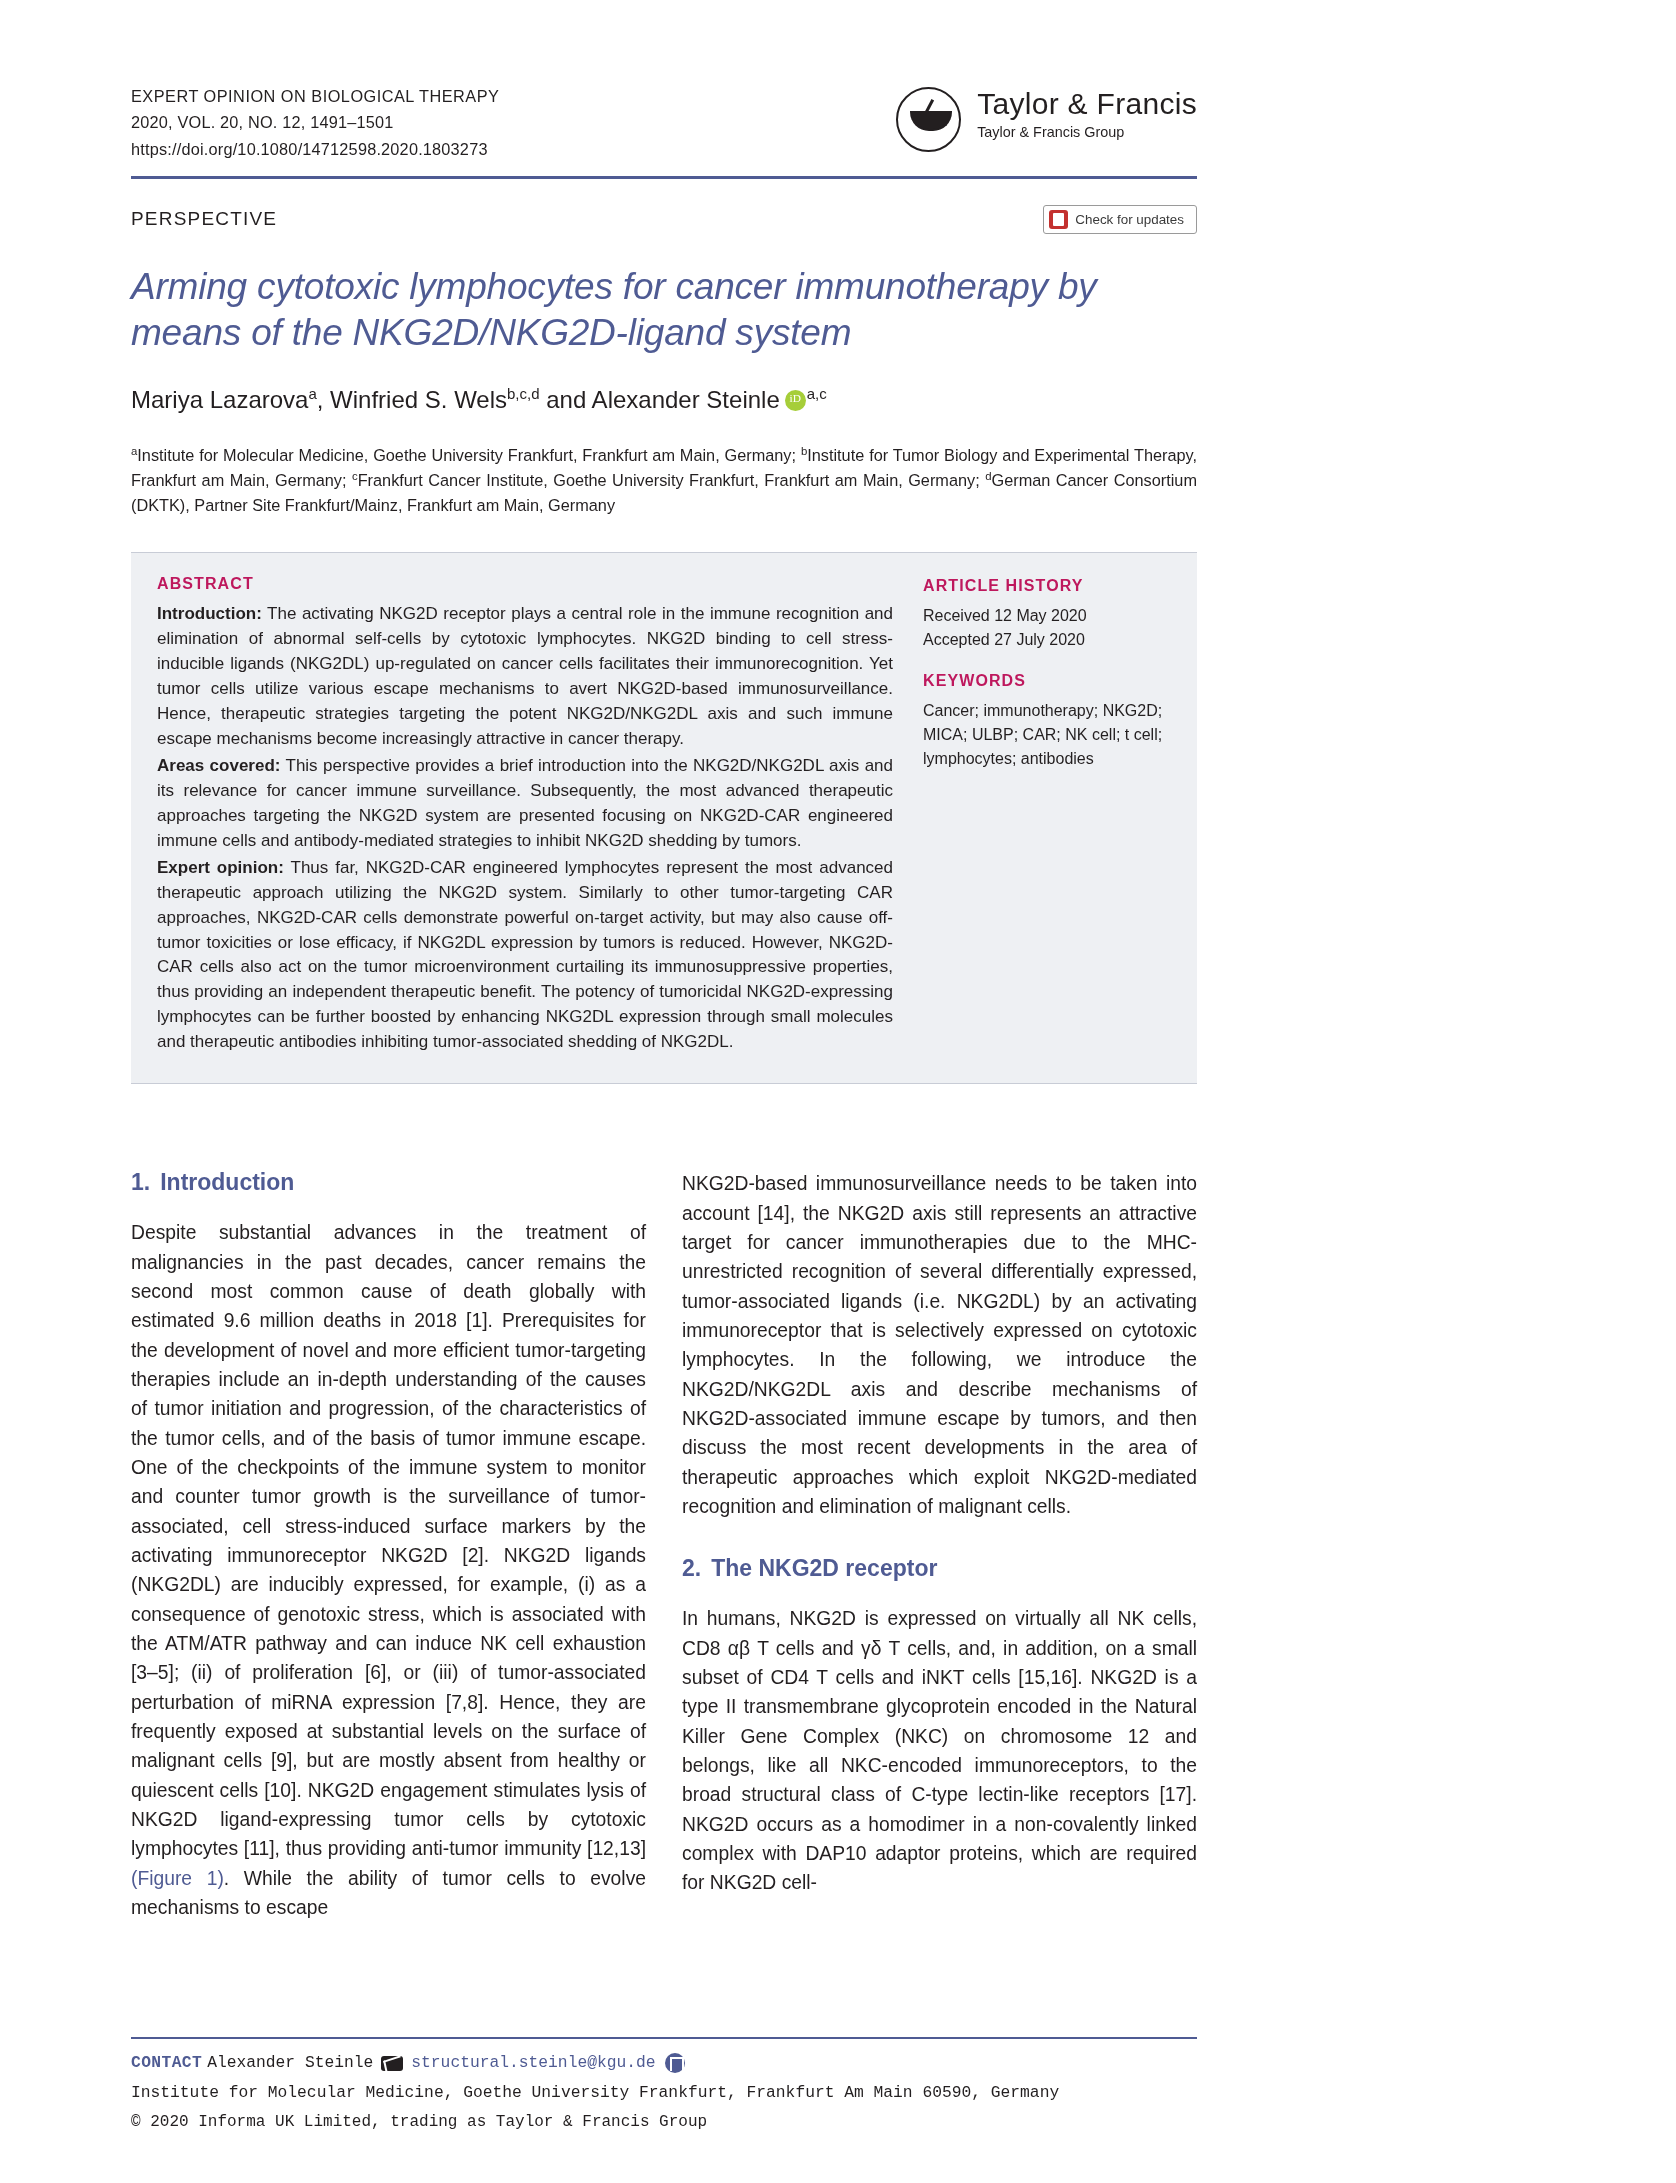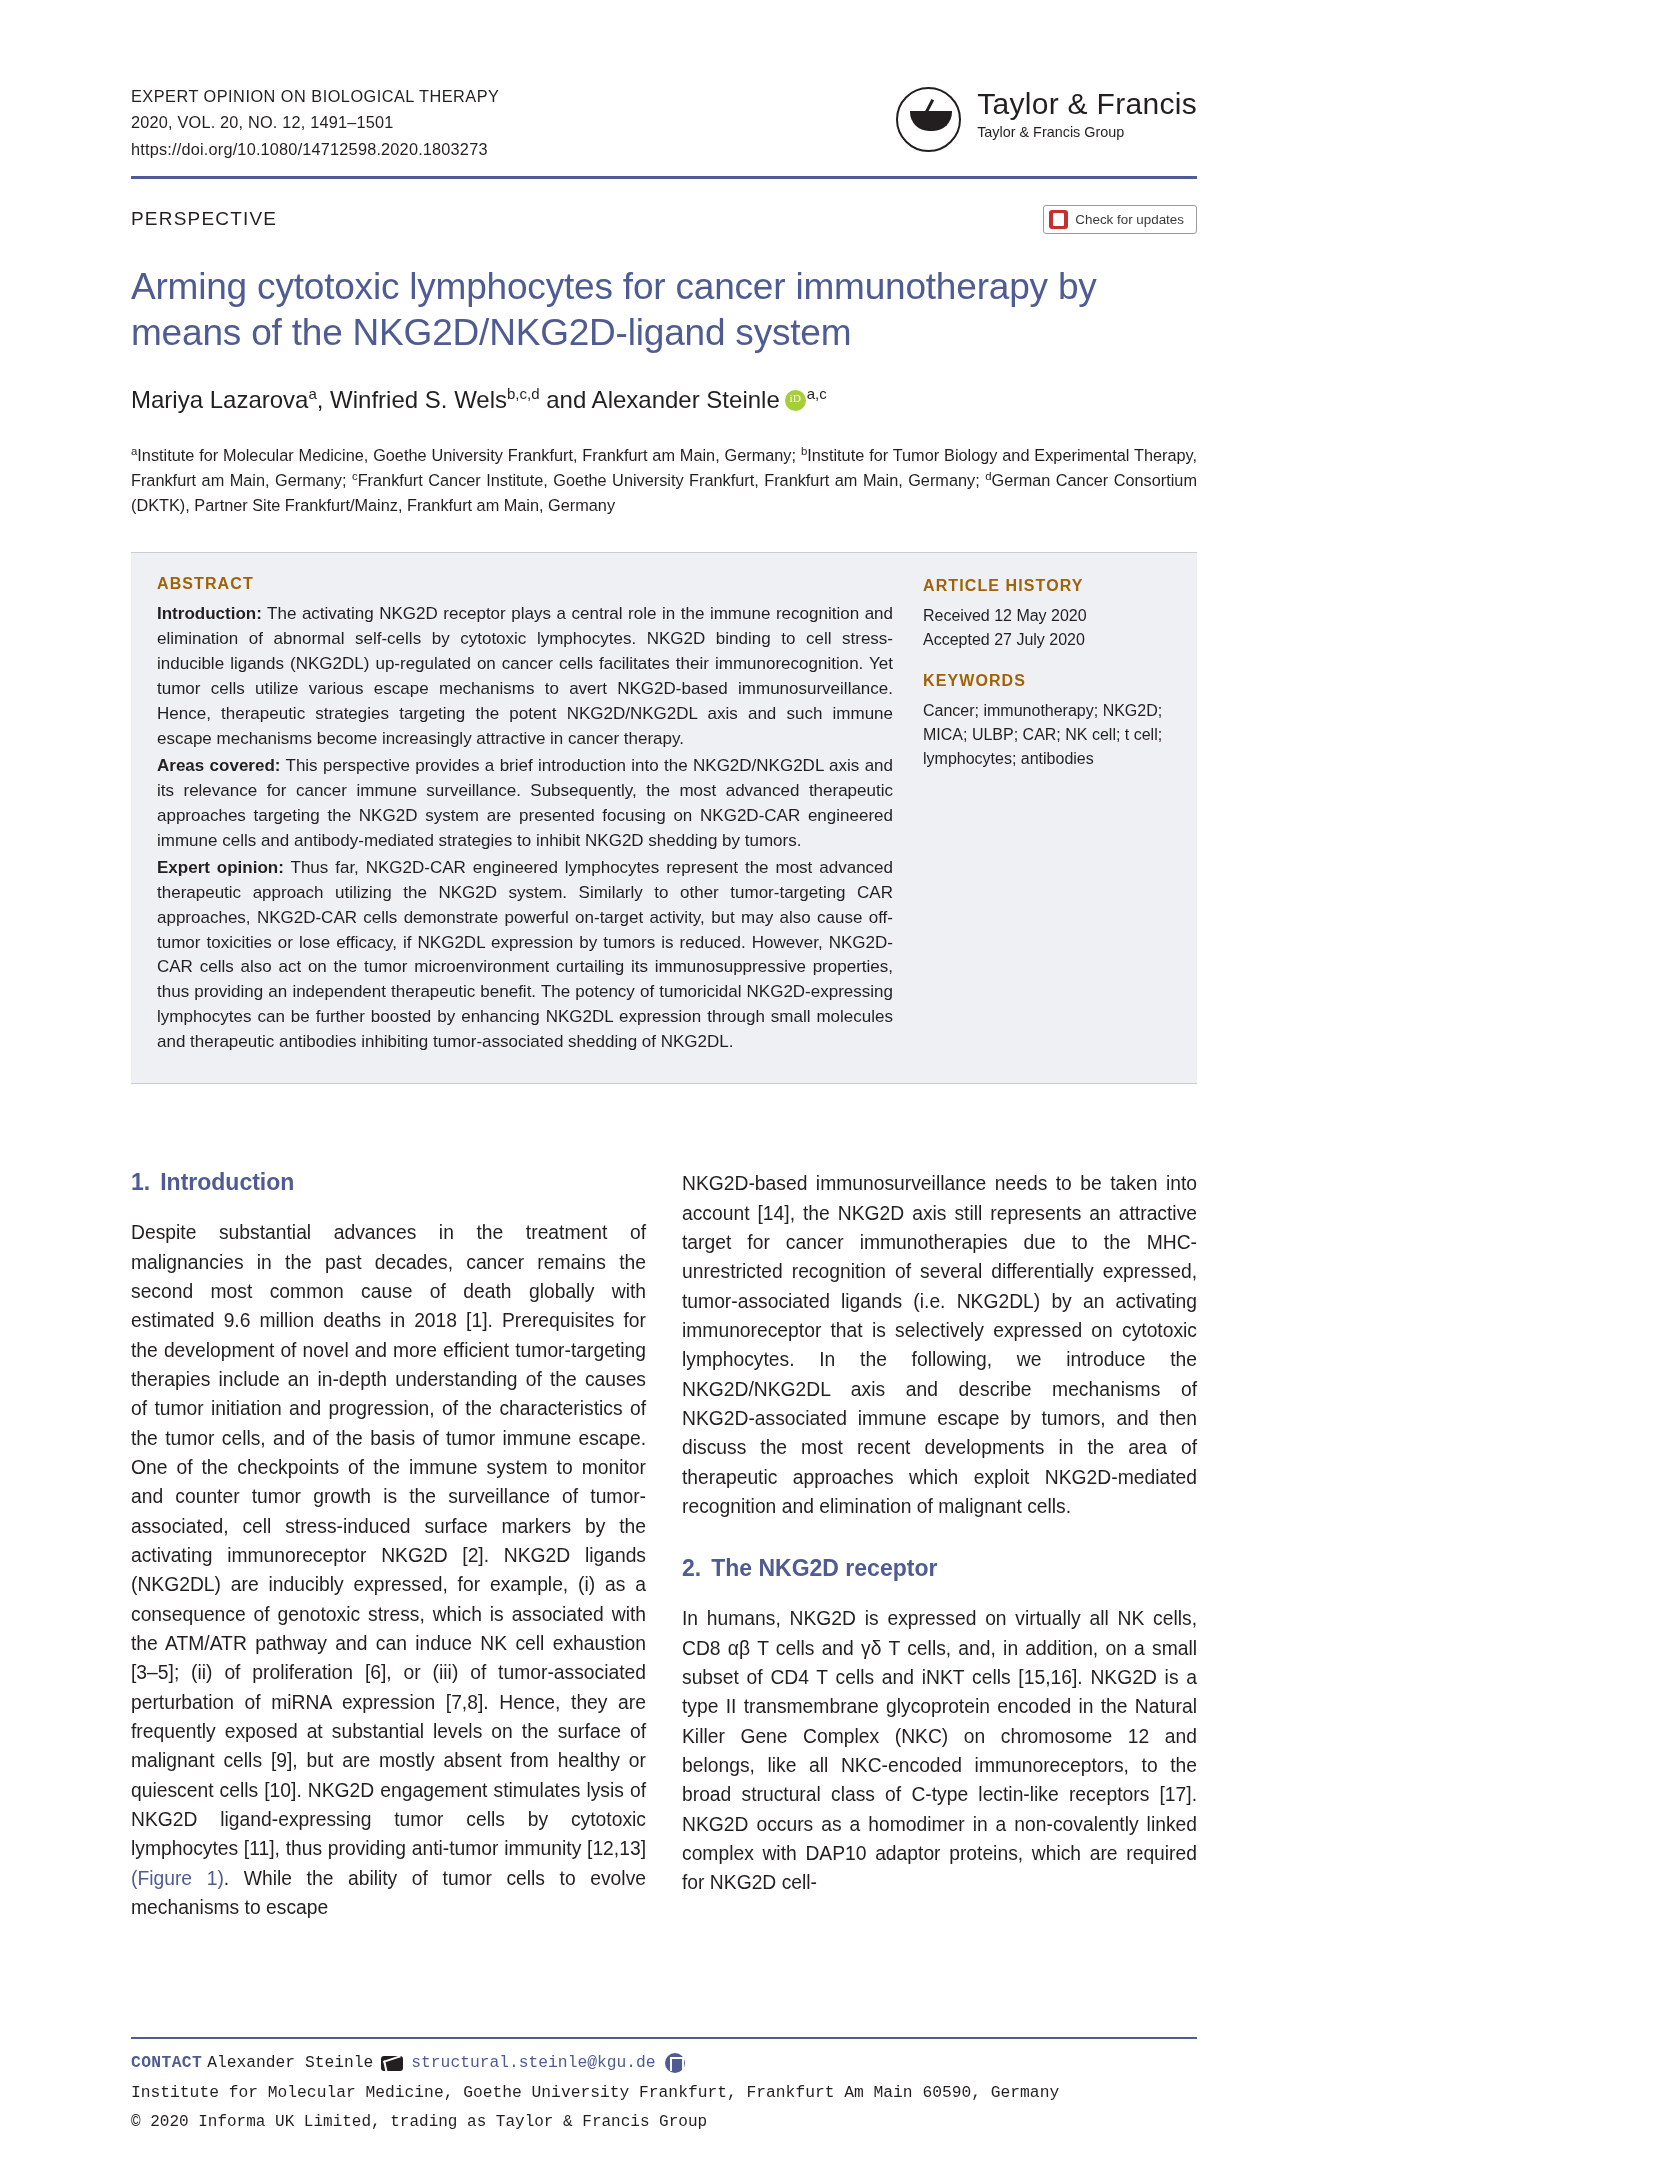--- a/index.html
+++ b/index.html
@@ -102,20 +102,21 @@
   }
 
   
   h1.title {
     font-size:37px;
     line-height:1.25;
     font-weight:400;
     color:#4f5b93;
     margin:0 0 28px 0;
     letter-spacing:-0.2px;
+    font-style:italic;
   }
   .authors {
     font-size:24px;
     line-height:1.35;
     color:#231f20;
     margin-bottom:26px;
   }
   .authors sup { font-size:15px; }
   .orcid {
     display:inline-block;
@@ -150,21 +151,21 @@
     padding:22px 26px 26px 26px;
     gap:30px;
     margin-bottom:85px;
   }
   .abs-main { flex:1 1 auto; }
   .abs-side { width:248px; flex:0 0 248px; }
   .sec-head {
     font-size:16px;
     letter-spacing:1.1px;
     font-weight:700;
-    color:#a16207;
+    color:#be185d;
     margin:0 0 9px 0;
   }
   .sec-head.hist { margin-top:2px; }
   .abs-p {
     font-size:17px;
     line-height:1.47;
     text-align:justify;
     margin:0 0 2px 0;
     color:#231f20;
   }

